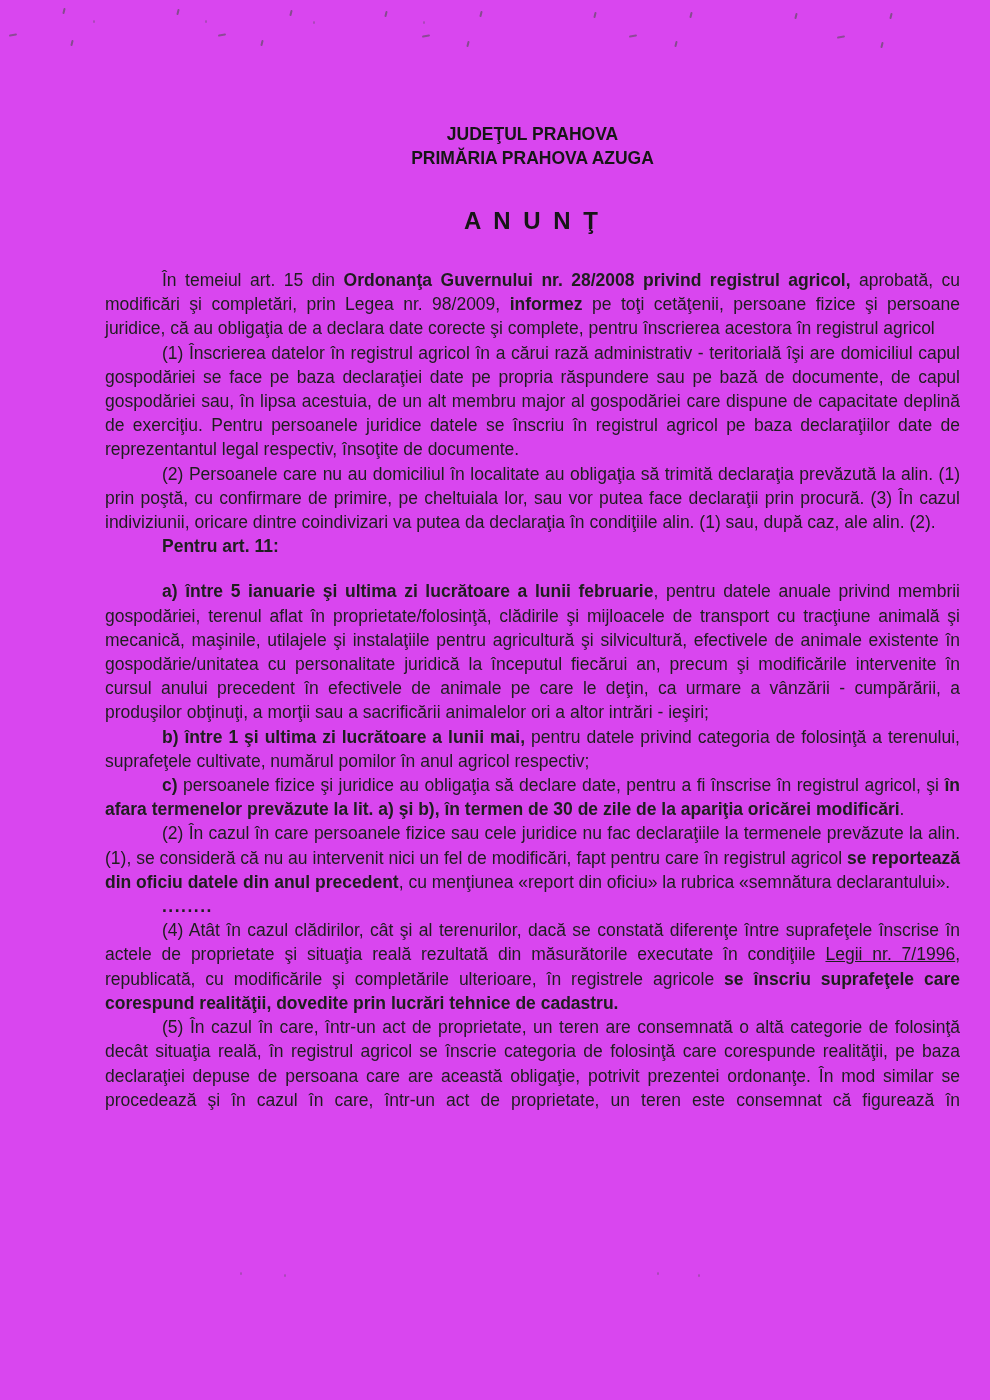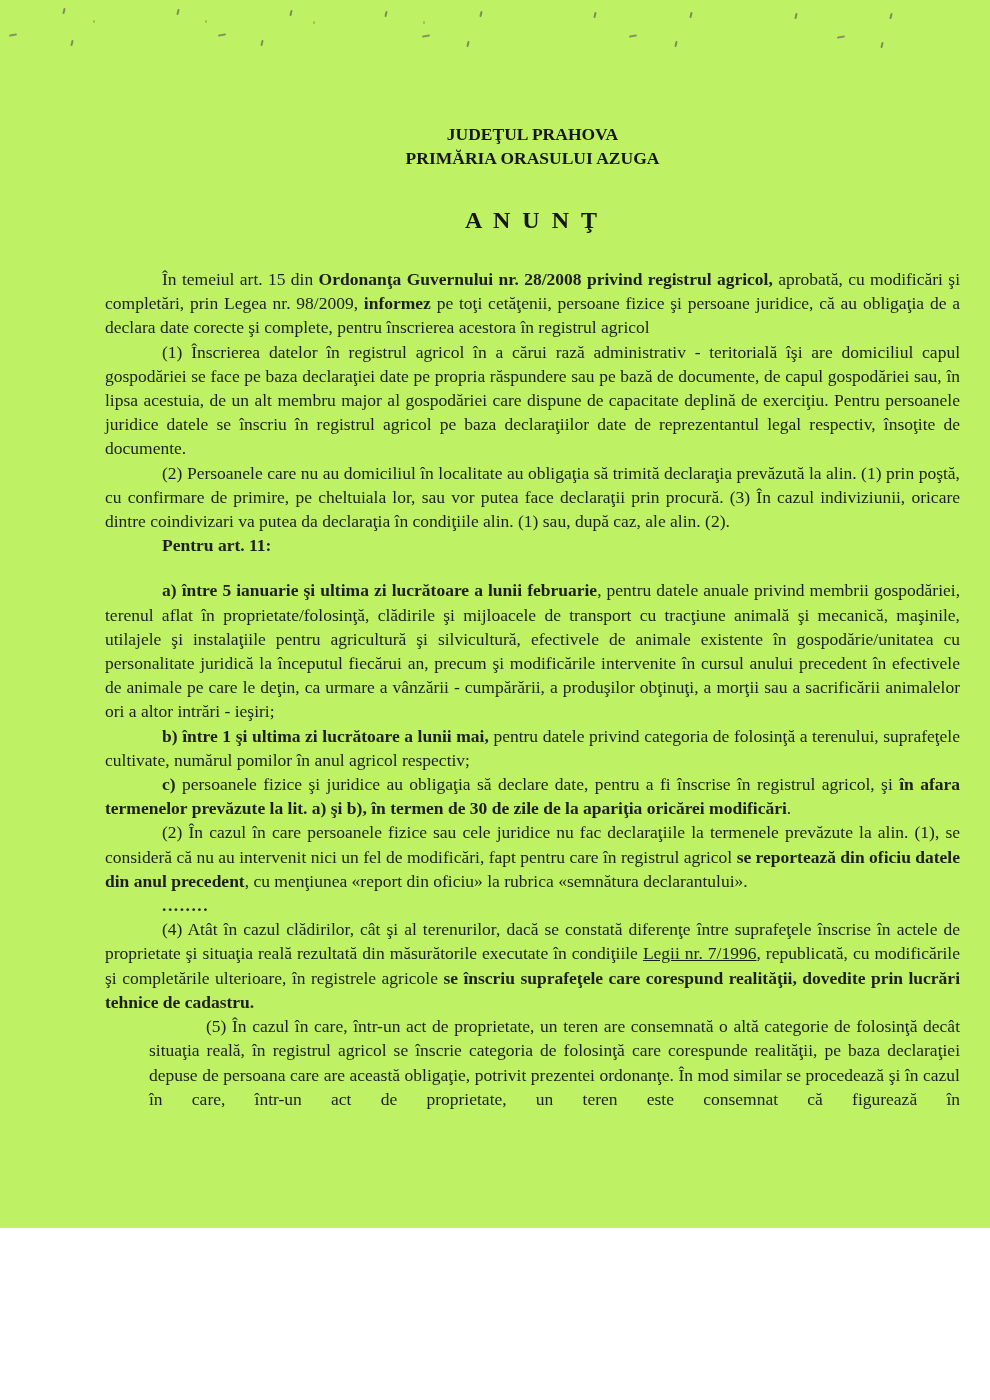--- a/index.html
+++ b/index.html
@@ -1,21 +1,21 @@
 <!DOCTYPE html>
 <html><head>
 <meta charset="utf-8">
 <style>
   html,body{margin:0;padding:0;background:#ffffff;}
   #page{
     position:relative;
-    width:990px;height:1228px;
-    background:#bef264;
+    width:990px;height:1400px;
+    background:#d946ef;
     overflow:hidden;
-    font-family:Liberation Serif, serif;
+    font-family:Liberation Sans, sans-serif;
     color:#1e1e1e;
   }
   .content{
     position:absolute;
     left:105px;
     width:855px;
     top:0;
   }
   .doc-header{
     text-align:center;
@@ -37,38 +37,38 @@
     margin-top:33px;
     font-size:17.5px;
     line-height:24.2px;
   }
   .para{
     margin:0;
     text-align:justify;
     text-indent:57px;
   }
   .para.gap{margin-top:21px;}
-  .para.jlast{text-align-last:justify;margin-left:44px;}
+  .para.jlast{text-align-last:justify;}
   .para.dots{letter-spacing:1.5px;font-weight:bold;}
   .b{font-weight:bold;margin-top:43px;}
   .u{text-decoration:underline;}
   
   .art{position:absolute;background:#4e4e4e;}
   .art.tick{width:2px;height:6px;transform:rotate(14deg);border-radius:1px;opacity:.6;}
   .art.wave{width:8px;height:2px;transform:rotate(-10deg);border-radius:1px;opacity:.55;}
   .art.dot{width:2px;height:3px;border-radius:50%;opacity:.35;}
 </style>
 </head>
 <body>
 
 <div id="page">
   <div class="content">
     <div class="doc-header">
       <div>JUDEŢUL PRAHOVA</div>
-      <div>PRIMĂRIA ORASULUI AZUGA</div>
+      <div>PRIMĂRIA PRAHOVA AZUGA</div>
     </div>
     <div class="doc-title">A N U N Ţ</div>
     <div id="doc-body">
         <p class="para"><span>În temeiul art. 15 din </span><span class="b">Ordonanţa Guvernului nr. 28/2008 privind registrul agricol,</span><span> aprobată, cu modificări şi completări, prin Legea nr. 98/2009, </span><span class="b">informez</span><span> pe toţi cetăţenii, persoane fizice şi persoane juridice, că au obligaţia de a declara date corecte şi complete, pentru înscrierea acestora în registrul agricol</span></p>
         <p class="para"><span>(1) Înscrierea datelor în registrul agricol în a cărui rază administrativ - teritorială îşi are domiciliul capul gospodăriei se face pe baza declaraţiei date pe propria răspundere sau pe bază de documente, de capul gospodăriei sau, în lipsa acestuia, de un alt membru major al gospodăriei care dispune de capacitate deplină de exerciţiu. Pentru persoanele juridice datele se înscriu în registrul agricol pe baza declaraţiilor date de reprezentantul legal respectiv, însoţite de documente.</span></p>
         <p class="para"><span>(2) Persoanele care nu au domiciliul în localitate au obligaţia să trimită declaraţia prevăzută la alin. (1) prin poştă, cu confirmare de primire, pe cheltuiala lor, sau vor putea face declaraţii prin procură. (3) În cazul indiviziunii, oricare dintre coindivizari va putea da declaraţia în condiţiile alin. (1) sau, după caz, ale alin. (2).</span></p>
         <p class="para"><span class="b">Pentru art. 11:</span></p>
         <p class="para gap"><span class="b">a) între 5 ianuarie şi ultima zi lucrătoare a lunii februarie</span><span>, pentru datele anuale privind membrii gospodăriei, terenul aflat în proprietate/folosinţă, clădirile şi mijloacele de transport cu tracţiune animală şi mecanică, maşinile, utilajele şi instalaţiile pentru agricultură şi silvicultură, efectivele de animale existente în gospodărie/unitatea cu personalitate juridică la începutul fiecărui an, precum şi modificările intervenite în cursul anului precedent în efectivele de animale pe care le deţin, ca urmare a vânzării - cumpărării, a produşilor obţinuţi, a morţii sau a sacrificării animalelor ori a altor intrări - ieşiri;</span></p>
         <p class="para"><span class="b">b) între 1 şi ultima zi lucrătoare a lunii mai,</span><span> pentru datele privind categoria de folosinţă a terenului, suprafeţele cultivate, numărul pomilor în anul agricol respectiv;</span></p>
         <p class="para"><span class="b">c)</span><span> persoanele fizice şi juridice au obligaţia să declare date, pentru a fi înscrise în registrul agricol, şi </span><span class="b">în afara termenelor prevăzute la lit. a) şi b), în termen de 30 de zile de la apariţia oricărei modificări</span><span>.</span></p>

